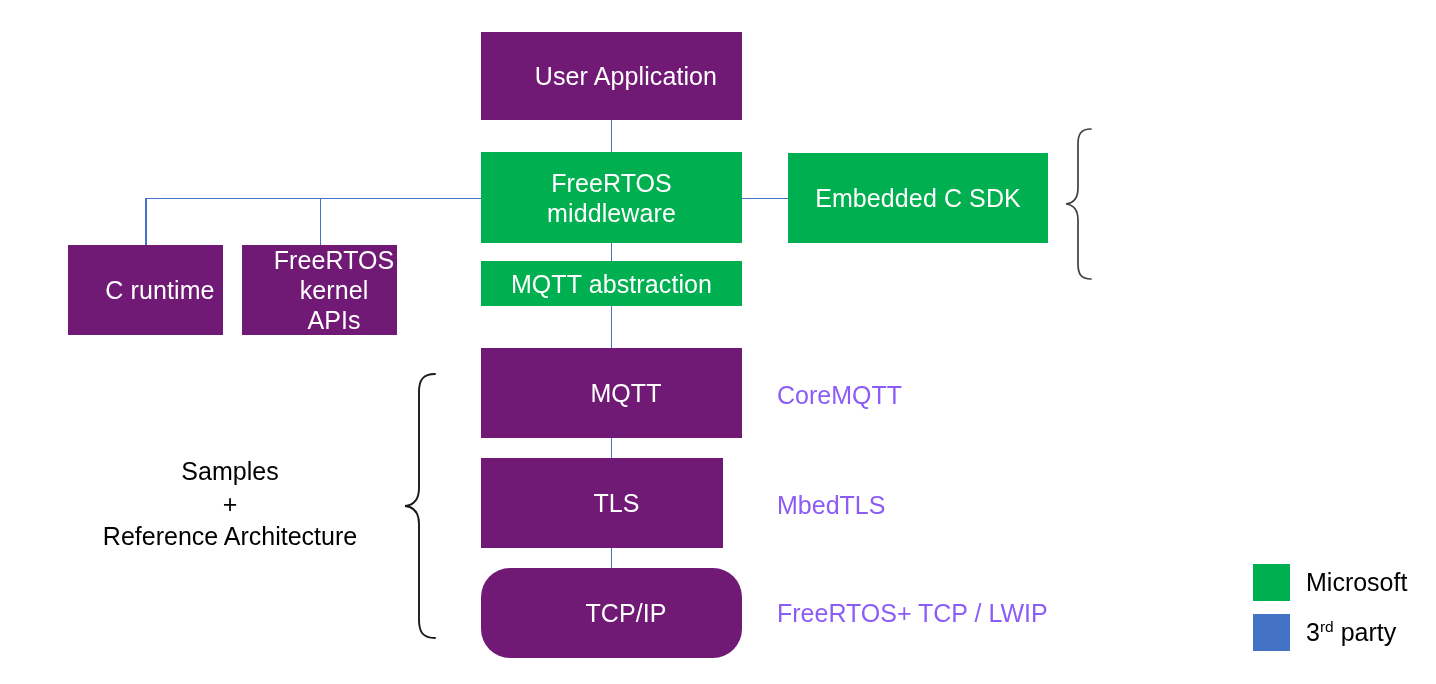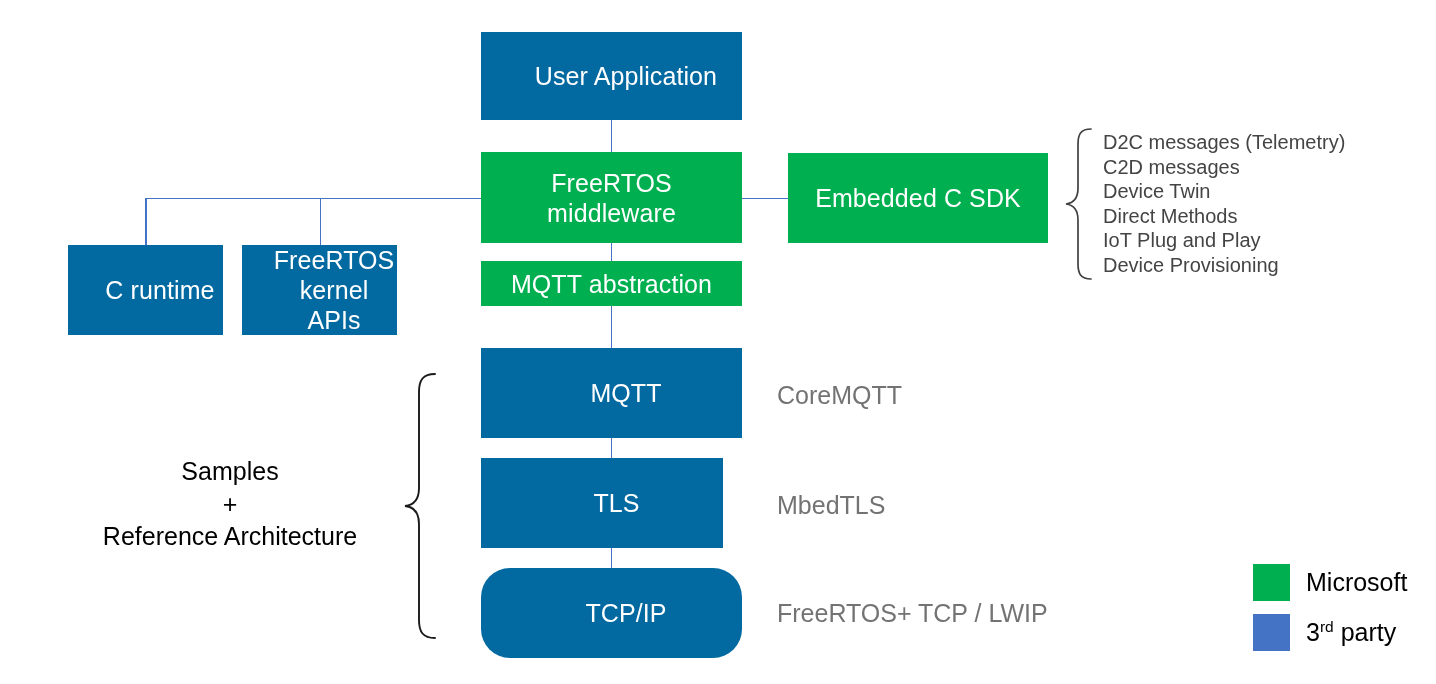--- a/index.html
+++ b/index.html
@@ -25,34 +25,34 @@
     align-items: center;
     justify-content: center;
     text-align: center;
     color: #ffffff;
     font-size: 25px;
     line-height: 1.2;
     letter-spacing: 0.1px;
     box-sizing: border-box;
     padding: 2px 6px;
   }
-  .box.blue { background: #0369a1; padding-left: 35px; }
+  .box.blue { background: #701a75; padding-left: 35px; }
   .box.green { background: #00B050; }
   .box .label { display: block; white-space: pre-line; }
 
   .conn {
     position: absolute;
     background: #4472C4;
   }
   .conn.v { width: 1.6px; }
   .conn.h { height: 1.6px; }
 
   .plain-text {
     position: absolute;
-    color: #737373;
+    color: #8b5cf6;
     font-size: 25px;
     line-height: 1.25;
     white-space: pre-line;
   }
   .muted-list {
     position: absolute;
     color: #444444;
     font-size: 20px;
     line-height: 24.5px;
     white-space: pre-line;
@@ -154,26 +154,20 @@
 
   <div class="box blue" style="left:242px; top:245px; width:155px; height:90px;">
     <span class="label">FreeRTOS
 kernel APIs</span>
   </div>
 
   <svg class="brace" viewBox="0 0 32 156" width="32" height="156" style="left:1063px; top:126px;" aria-hidden="true">
     <path d="M28 3 C 18 3, 15 8, 15 18 L 15 62 C 15 72, 11 77, 3 78 C 11 79, 15 84, 15 94 L 15 138 C 15 148, 18 153, 28 153" fill="none" stroke="#404040" stroke-width="1.7" stroke-linecap="round"></path>
   </svg>
 
-  <div class="muted-list" style="left:1103px; top:130px; width:300px;">D2C messages (Telemetry)
-C2D messages
-Device Twin
-Direct Methods
-IoT Plug and Play
-Device Provisioning</div>
 
   <div class="plain-text" style="left:777px; top:380px;">CoreMQTT</div>
   <div class="plain-text" style="left:777px; top:490px;">MbedTLS</div>
   <div class="plain-text" style="left:777px; top:598px;">FreeRTOS+ TCP / LWIP</div>
 
   <svg class="brace" viewBox="0 0 36 272" width="36" height="272" style="left:402px; top:370px;" aria-hidden="true">
     <path d="M33 4 C 21 4, 17 10, 17 22 L 17 118 C 17 130, 12 135, 3 136 C 12 137, 17 142, 17 154 L 17 250 C 17 262, 21 268, 33 268" fill="none" stroke="#1a1a1a" stroke-width="1.9" stroke-linecap="round"></path>
   </svg>
 
   <div class="side-note" style="left:60px; top:455px; width:340px;">Samples

